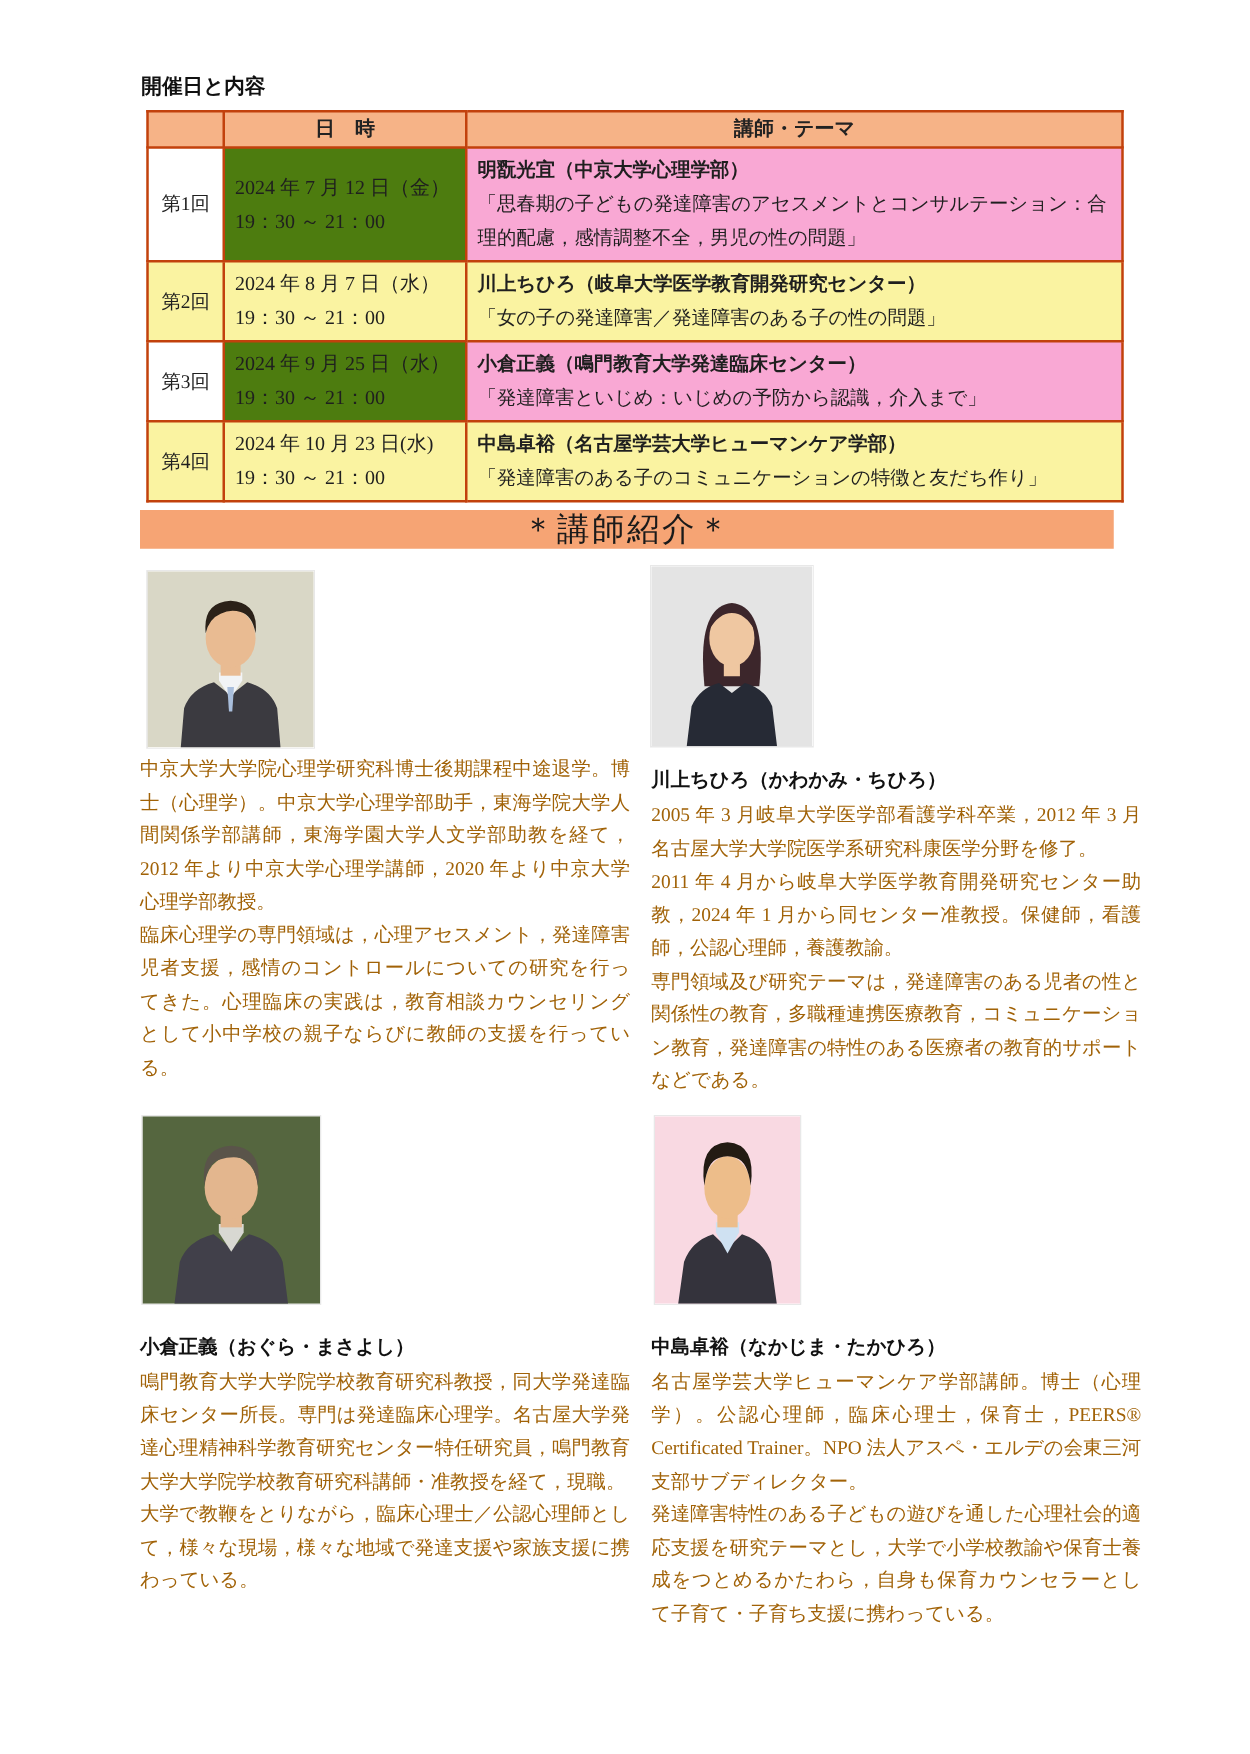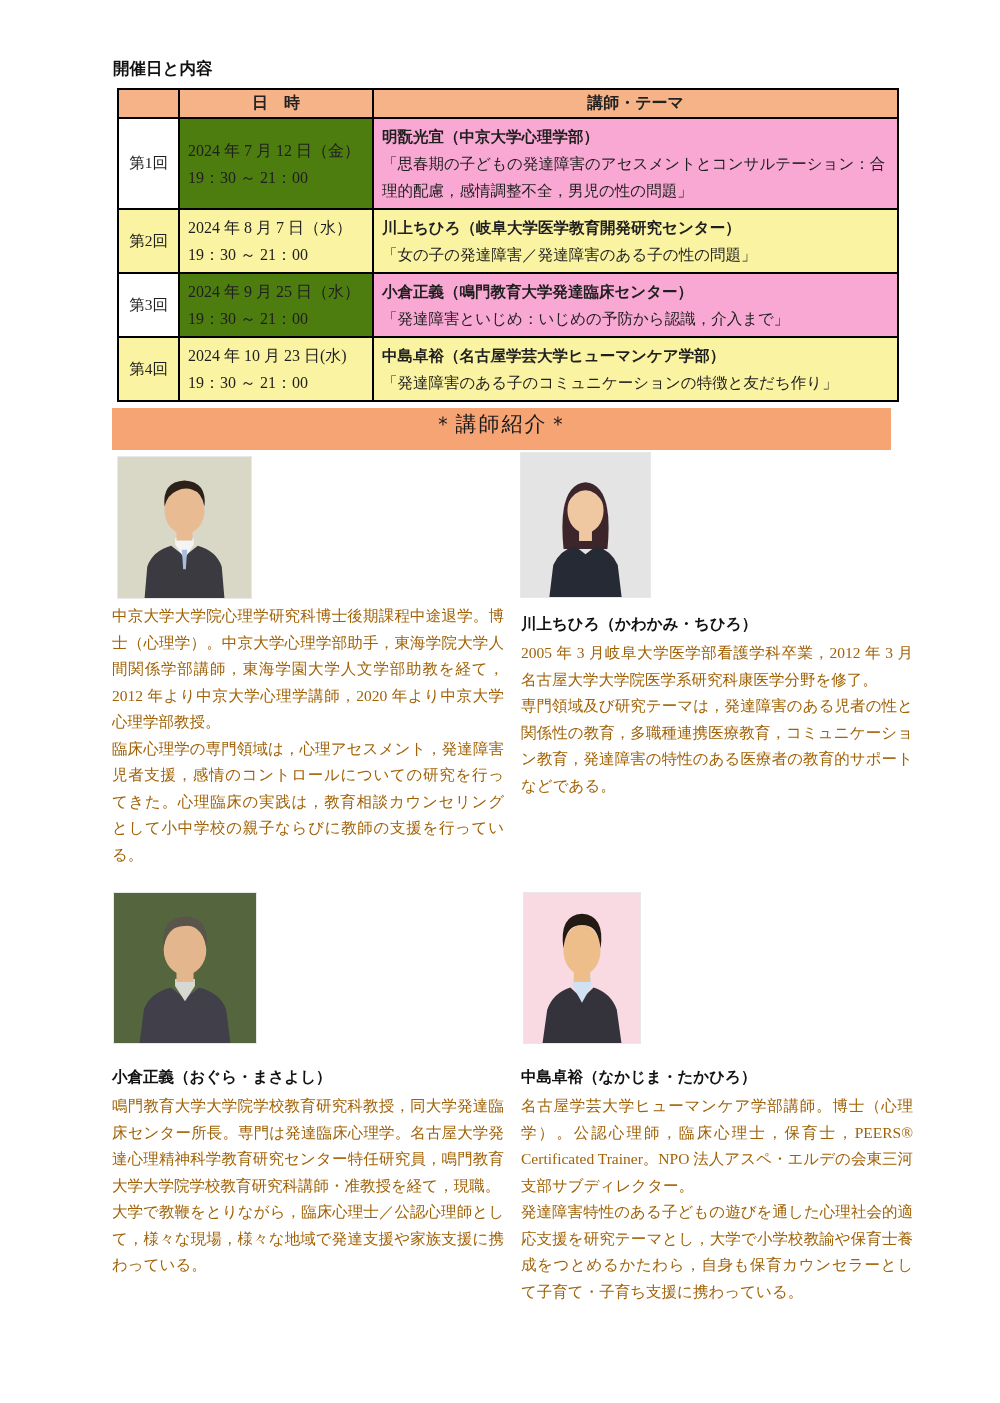--- a/index.html
+++ b/index.html
@@ -16,36 +16,36 @@
     font-size:16.5px; font-weight:600; color:#111;
   }
   
   .schedule {
     position:absolute; left:117px; top:88px; width:780px;
     border-collapse:collapse; table-layout:fixed;
   }
   .schedule col.c1 { width:61px; }
   .schedule col.c2 { width:194px; }
   .schedule col.c3 { width:525px; }
-  .schedule th, .schedule td { border:2px solid #000000; vertical-align:middle; }
+  .schedule th, .schedule td { border:2px solid #c2410c; vertical-align:middle; }
   .schedule th {
     background:#f6b387; height:29px; font-size:16px; font-weight:bold;
     text-align:center; color:#222;
   }
   .schedule td.session { text-align:center; font-size:15.5px; background:#fff; }
   .schedule td.datetime { padding:3px 2px 3px 8px; font-size:16px; line-height:27px; background:#4d7c0f; }
   .schedule td.content  { padding:4px 8px; font-size:15.5px; line-height:27px; background:#f9a8d4; }
   .schedule tr.alt td { background:#faf3a1; }
   .schedule .lect { font-weight:bold; }
   
   .banner {
-    position:absolute; left:112px; top:408px; width:779px; height:42px;
+    position:absolute; left:112px; top:408px; width:779px; height:31px;
     background:#f6a474; text-align:center; line-height:31px;
     font-family:"Liberation Sans","DejaVu Sans",sans-serif;
-    font-size:21px; letter-spacing:2px; color:#1a1a1a;
+    font-size:26px; letter-spacing:2px; color:#1a1a1a;
   }
   
   .profile { position:absolute; width:392px; }
   .profile.p1 { left:112px; top:457px; }
   .profile.p2 { left:521px; top:453px; }
   .profile.p3 { left:112px; top:893px; }
   .profile.p4 { left:521px; top:893px; }
   .photo { display:block; box-shadow:0 0 0 1px #e8e8e8; }
   .p1 .photo { width:133px; height:141px; margin-left:6px; }
   .p2 .photo { width:129px; height:144px; margin-left:0; }
@@ -158,20 +158,21 @@
         <rect x="0" y="0" width="100" height="108" fill="#e4e4e4"></rect>
         <path d="M33,72 Q28,24 50,22 Q72,24 67,72 Z" fill="#3c262b"></path>
         <path d="M22,108 L25,84 Q30,73 42,70 L50,76 L58,70 Q70,73 75,84 L78,108 Z" fill="#262a35"></path>
         <rect x="45" y="54" width="10" height="12" fill="#efc7a1"></rect>
         <ellipse cx="50" cy="43" rx="14" ry="17" fill="#efc7a1"></ellipse>
         <path d="M36,38 Q37,24 50,23 Q63,24 64,38 Q58,28 50,28 Q42,28 36,38 Z" fill="#3c262b"></path>
       </svg>
     </figure>
     <h3>川上ちひろ（かわかみ・ちひろ）</h3>
     <p>2005 年 3 月岐阜大学医学部看護学科卒業，2012 年 3 月名古屋大学大学院医学系研究科康医学分野を修了。</p>
+    <p>2011 年 4 月から岐阜大学医学教育開発研究センター助教，2024 年 1 月から同センター准教授。保健師，看護師，公認心理師，養護教諭。</p>
     <p>専門領域及び研究テーマは，発達障害のある児者の性と関係性の教育，多職種連携医療教育，コミュニケーション教育，発達障害の特性のある医療者の教育的サポートなどである。</p>
   </section>
 
   <section class="profile p3">
     <figure class="photo">
       <svg viewBox="0 0 100 108" preserveAspectRatio="none">
         <rect x="0" y="0" width="100" height="108" fill="#55663f"></rect>
         <path d="M18,108 L21,84 Q25,72 40,68 L50,76 L60,68 Q75,72 79,84 L82,108 Z" fill="#41404a"></path>
         <polygon points="43,67 50,78 57,67 57,62 43,62" fill="#d8d8d2"></polygon>
         <rect x="44" y="52" width="12" height="12" fill="#e3b68e"></rect>

